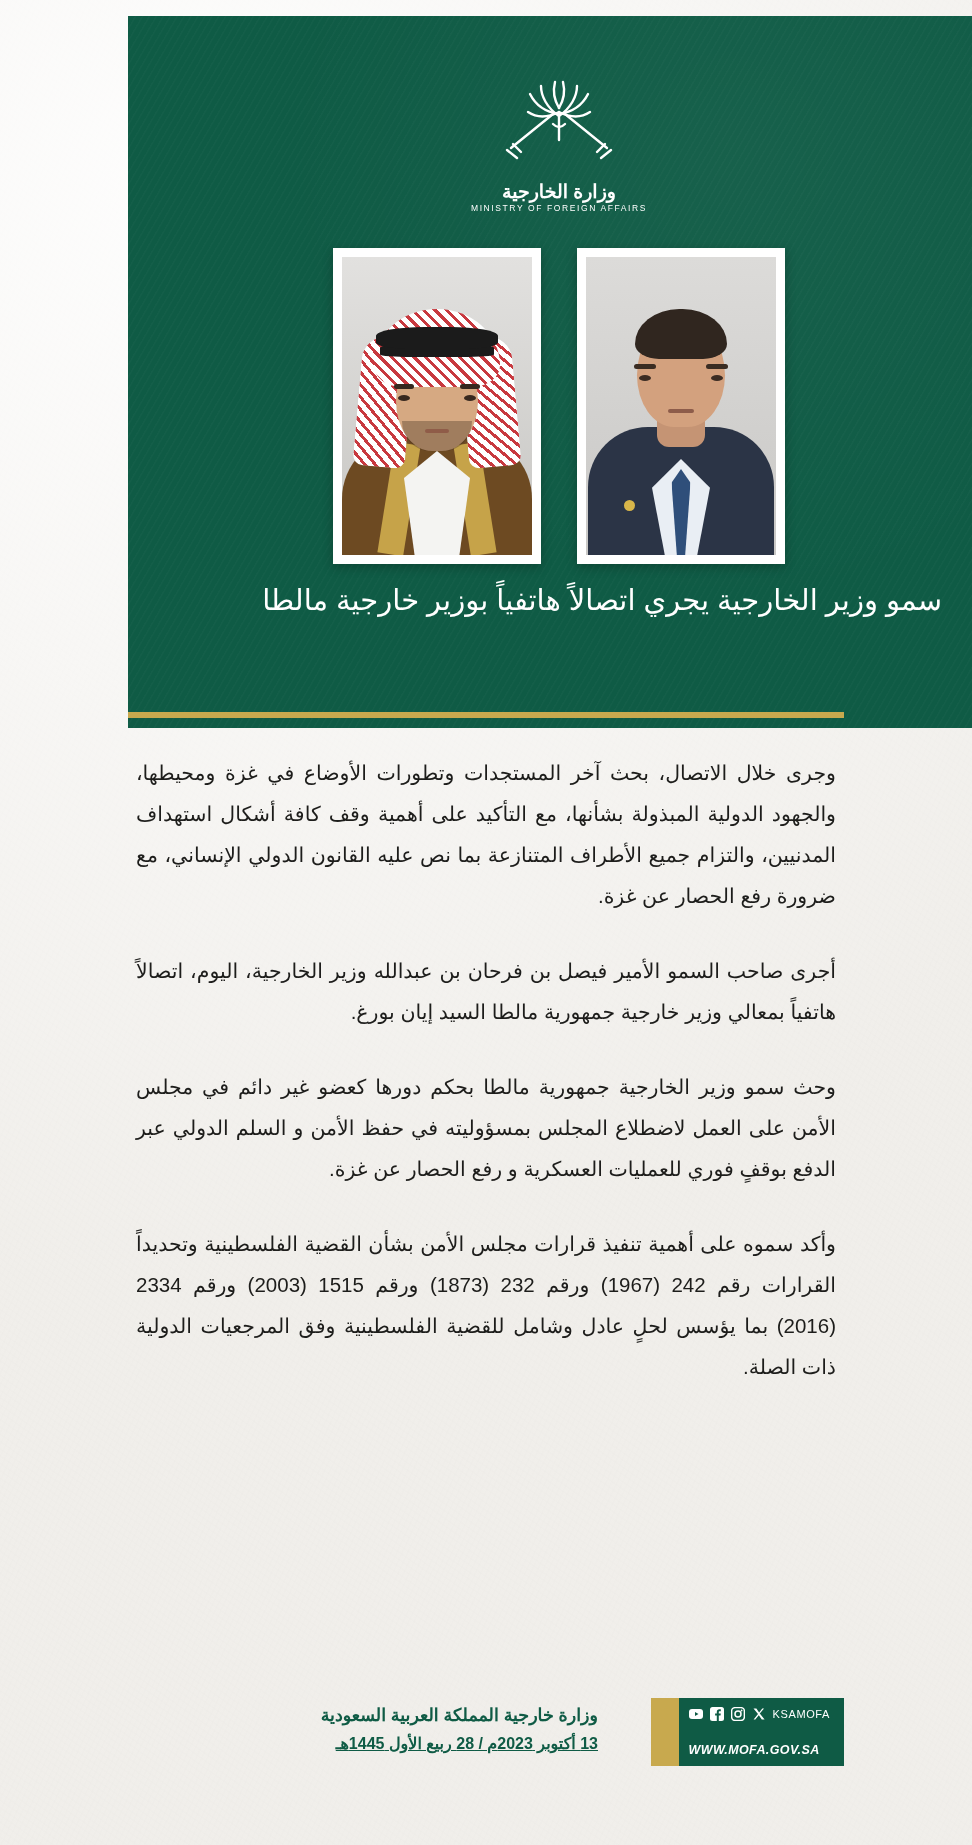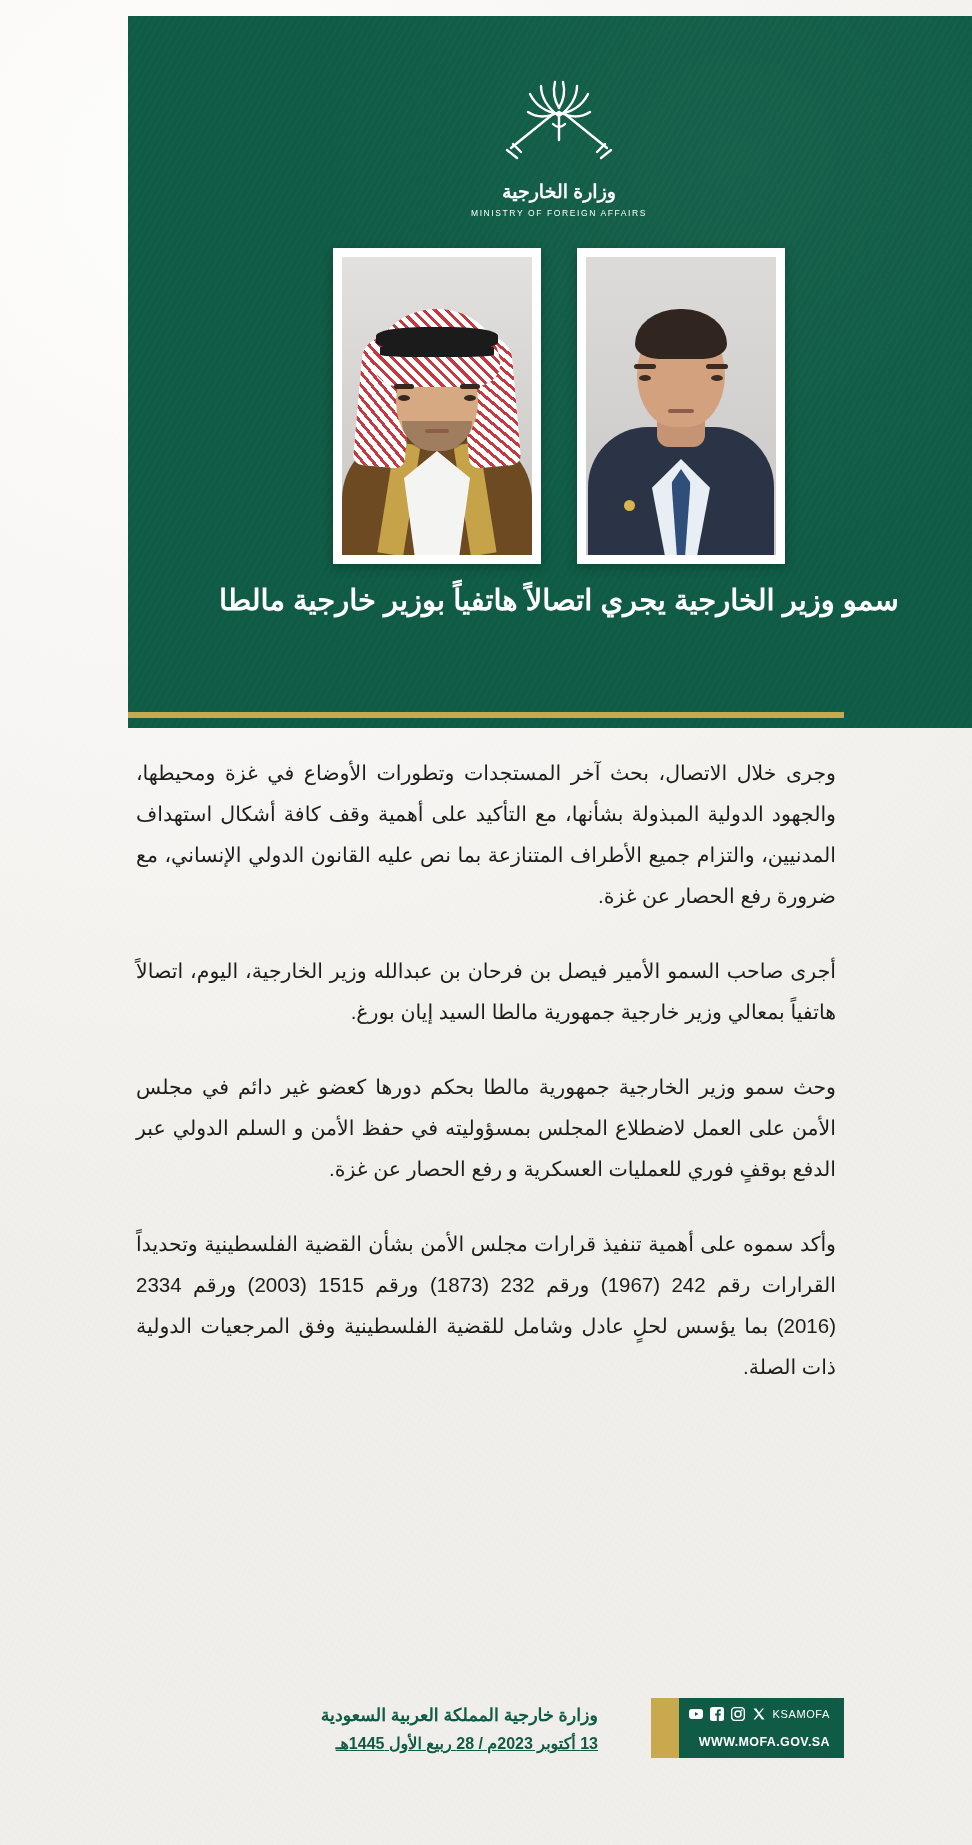--- a/index.html
+++ b/index.html
@@ -71,21 +71,20 @@
   }
   .emblem-ar {
     font-size: 19px;
     font-weight: bold;
     letter-spacing: 1px;
     line-height: 1.1;
   }
   .emblem-en {
     font-size: 8.5px;
     letter-spacing: 1.6px;
-    margin-top: 5px;
     direction: ltr;
   }
   
   .portraits {
     position: absolute;
     top: 232px;
     left: 0;
     right: 0;
     display: flex;
     justify-content: center;
@@ -262,24 +261,23 @@
     transform: translateX(-50%);
     width: 70px; height: 30px; background: rgba(60,42,30,0.35);
     border-radius: 0 0 40% 40% / 0 0 100% 100%;
   }
   
   .headline {
     position: absolute;
     top: 560px;
     left: 48px;
     right: 48px;
-    text-align: center;
     color: #ffffff;
     font-size: 29px;
-    font-weight: bold;
+    font-weight: normal;
     line-height: 1.72;
     letter-spacing: 0px;
   }
   
   .body-wrap {
     position: absolute;
     top: 752px;
     left: 0;
     width: 716px;
     padding: 0 8px;
@@ -311,35 +309,35 @@
     direction: ltr;
   }
   .badge-gold {
     width: 28px;
     background: #c8a94e;
   }
   .badge-green {
     background: #0f5b45;
     padding: 9px 14px 9px 10px;
     color: #ffffff;
-    text-align: right;
   }
   .badge-row1 {
     display: flex;
     align-items: center;
     gap: 7px;
     font-size: 11px;
     letter-spacing: 0.6px;
   }
   .badge-row1 svg { display: block; }
   .badge-row2 {
-    margin-top: 14px;
+    margin-top: 22px;
     font-size: 12.5px;
     font-weight: bold;
     letter-spacing: 0.4px;
+    font-style: italic;
   }
   .footer-text {
     position: absolute;
     left: 0;
     top: 14px;
     width: 470px;
     text-align: right;
     color: #0f5b45;
     direction: rtl;
   }

